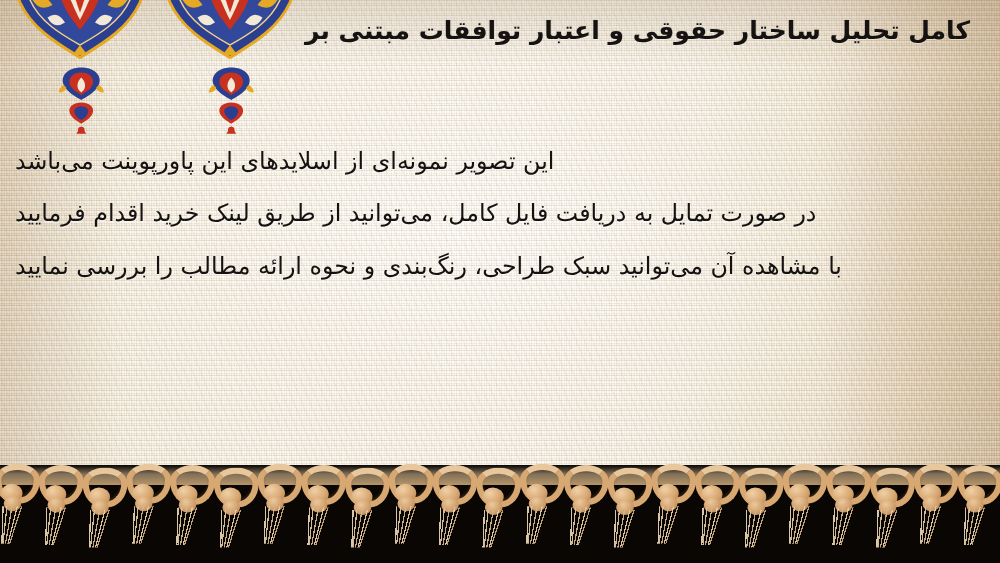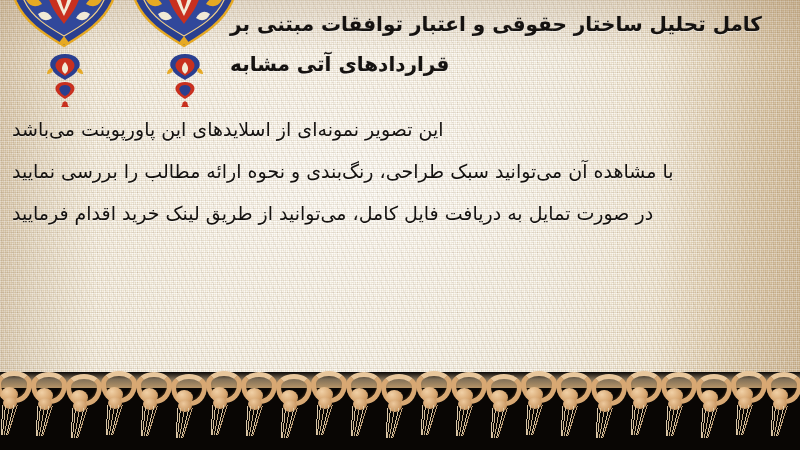--- a/index.html
+++ b/index.html
@@ -131,21 +131,21 @@
   }
 
   
   .motif { position: absolute; }
 
   
   .title-block {
     position: absolute;
     right: 10px; top: 4px;
     width: 560px;
-    text-align: left;
+    text-align: center;
     direction: rtl;
   }
   .title-line {
     font-family: "DejaVu Sans", sans-serif;
     font-weight: 700;
     font-size: 20px;
     line-height: 40px;
     color: #151210;
     letter-spacing: -0.2px;
     text-shadow: 0 1px 0 rgba(255,255,255,0.45), 0 0 1px rgba(40,28,16,0.25);
@@ -251,27 +251,26 @@
       <path d="M21 33 C17 33 14 36 16 39 C17 42 19 43 21 44 C23 43 25 42 26 39 C28 36 25 33 21 33 Z" fill="#2a3f8f"></path>
       <path d="M21 49 l-4 6 h8 Z" fill="#c8301f"></path>
       <circle cx="21" cy="52" r="2.6" fill="#c8301f"></circle>
       <path d="M7 16 q-4 2 -4 6 q5 0 6 -4 Z" fill="#e6a923"></path>
       <path d="M35 16 q4 2 4 6 q-5 0 -6 -4 Z" fill="#e6a923"></path>
     </g>
   </svg>
 
   <div class="title-block">
     <div class="title-line">کامل تحلیل ساختار حقوقی و اعتبار توافقات مبتنی بر</div>
-    <div class="title-line">قراردادهای آتی مشابه</div>
   </div>
 
   <div class="body-block">
     <div class="body-line">این تصویر نمونه‌ای از اسلایدهای این پاورپوینت می‌باشد</div>
+    <div class="body-line">در صورت تمایل به دریافت فایل کامل، می‌توانید از طریق لینک خرید اقدام فرمایید</div>
     <div class="body-line">با مشاهده آن می‌توانید سبک طراحی، رنگ‌بندی و نحوه ارائه مطالب را بررسی نمایید</div>
-    <div class="body-line">در صورت تمایل به دریافت فایل کامل، می‌توانید از طریق لینک خرید اقدام فرمایید</div>
   </div>
 
   <div class="bottom-band"></div>
   <div class="band-edge"></div>
   <div class="fringe-row" id="fringe">
       <div class="knot" style="left: -4px; top: 2.5px;">
         <div class="loop"></div>
         <div class="bead"></div>
         <div class="bead2"></div>
         <div class="tassel"></div>

